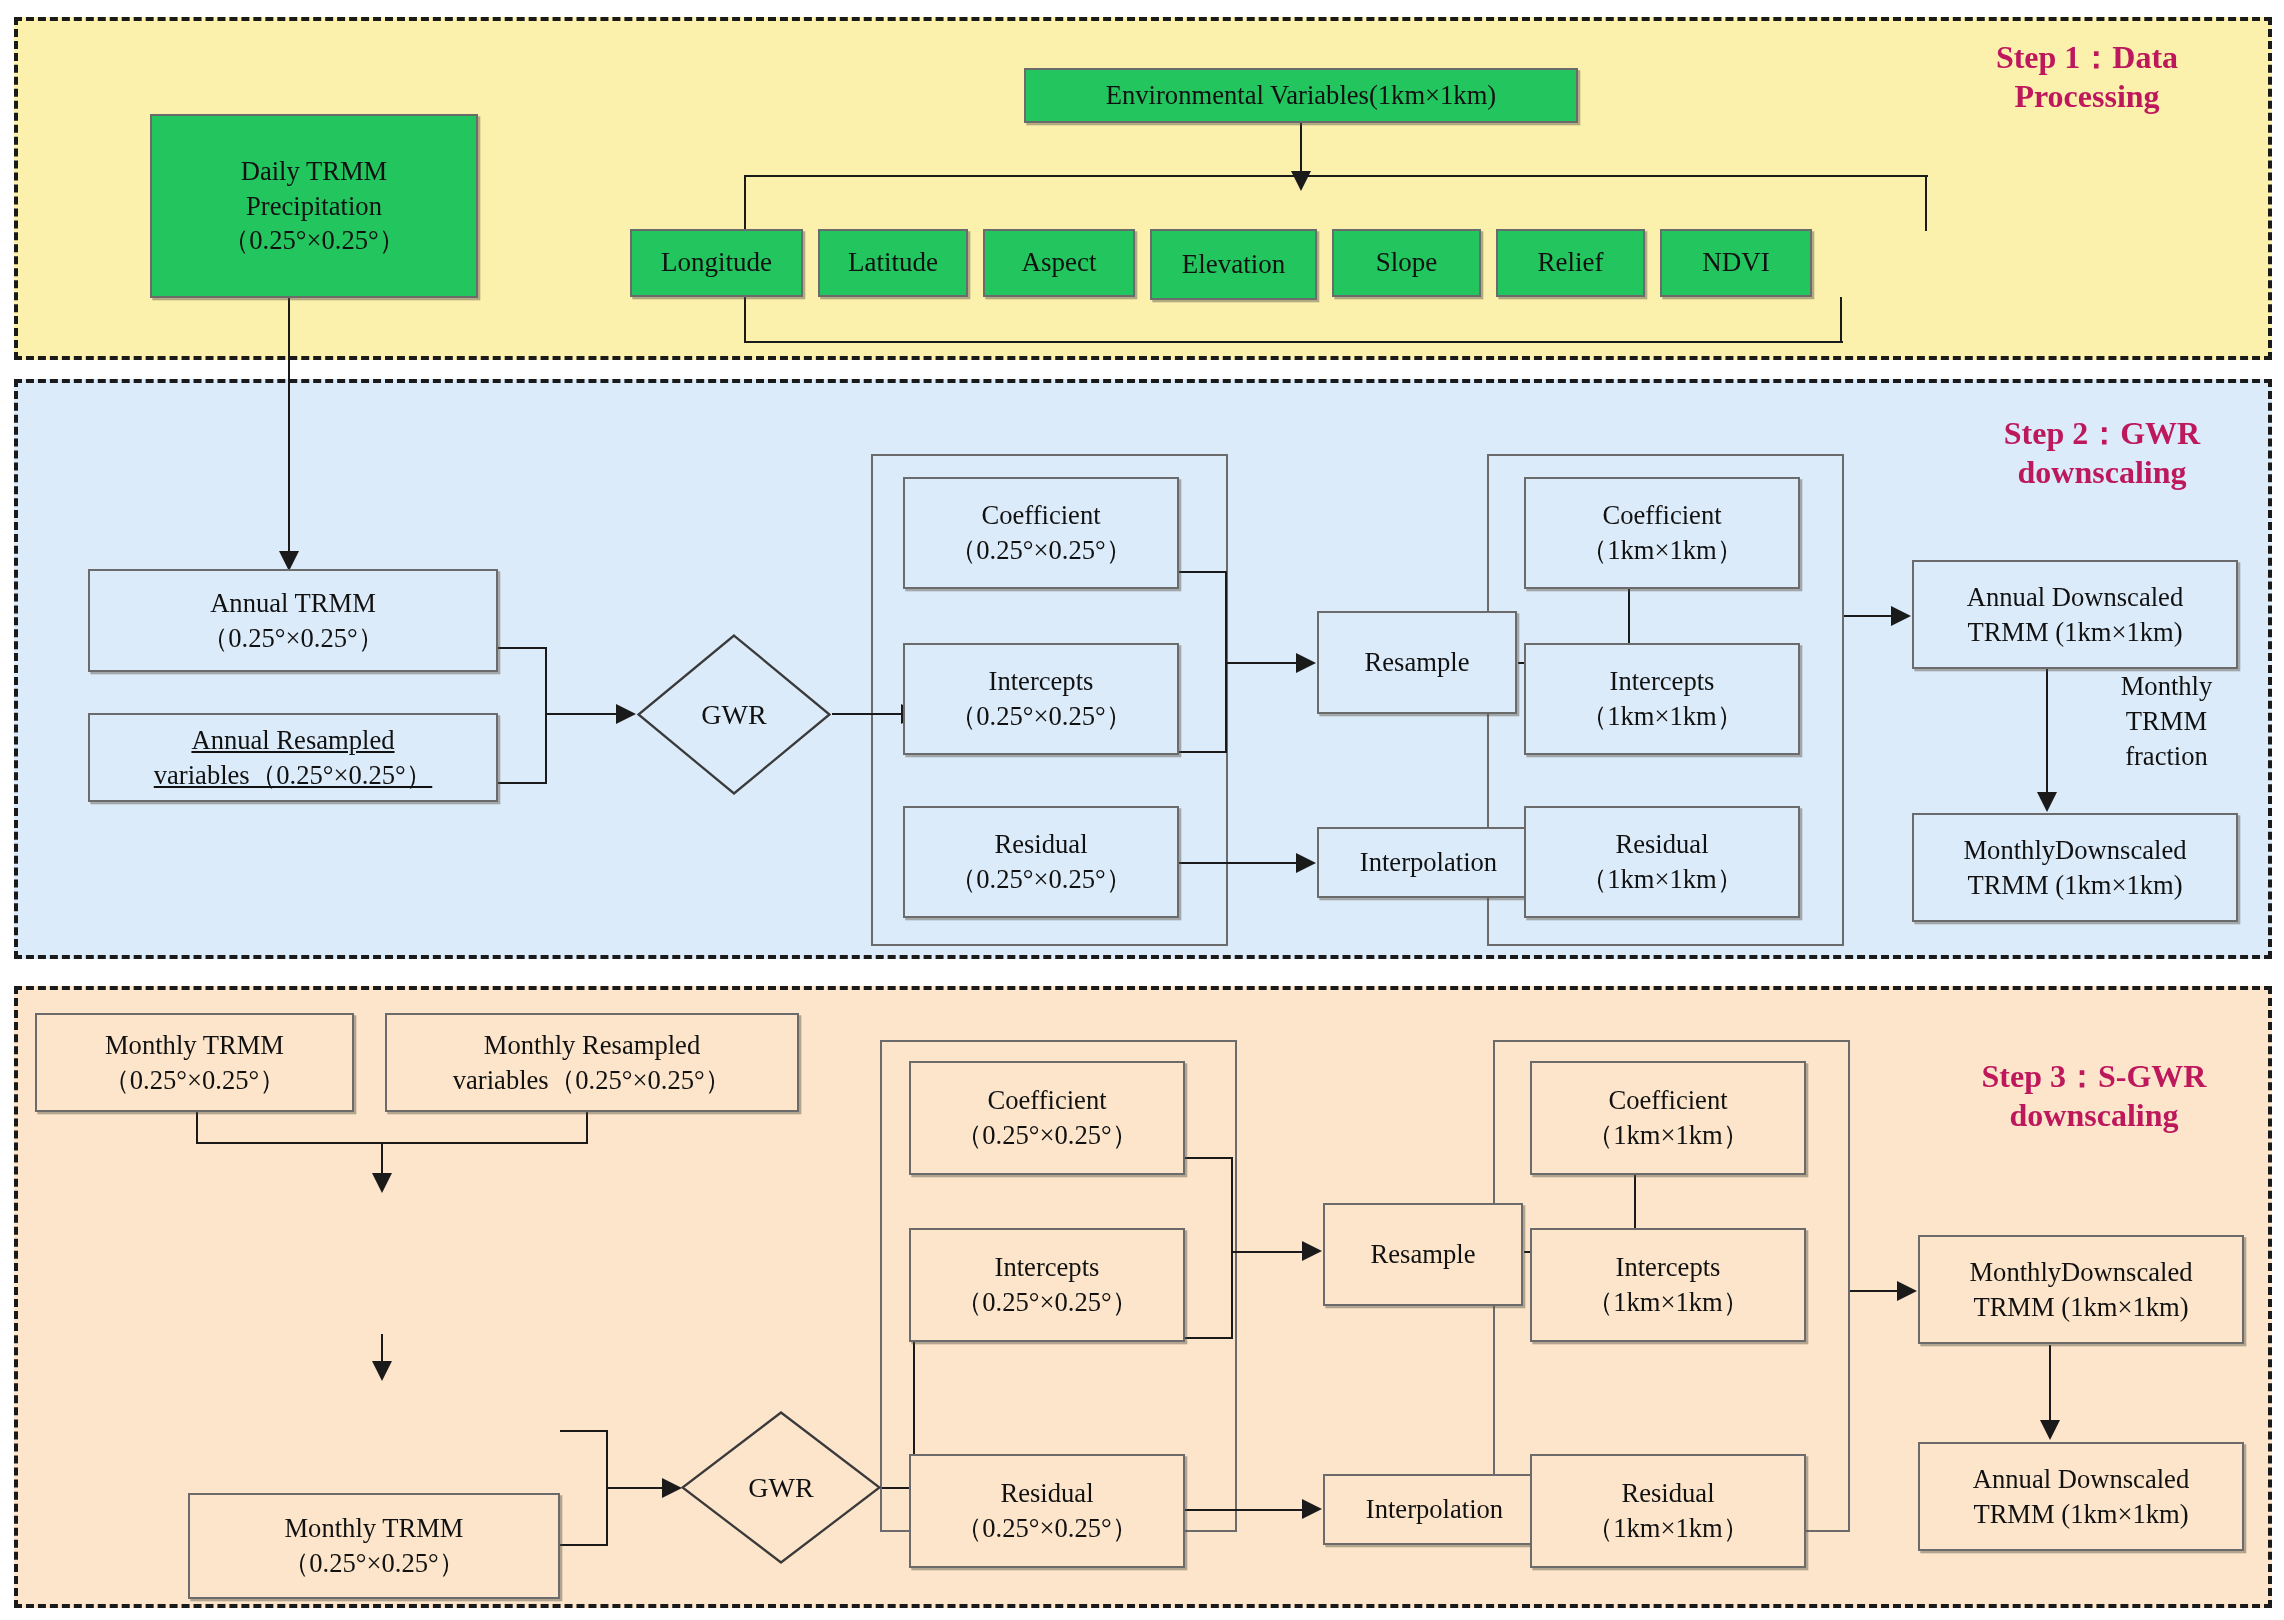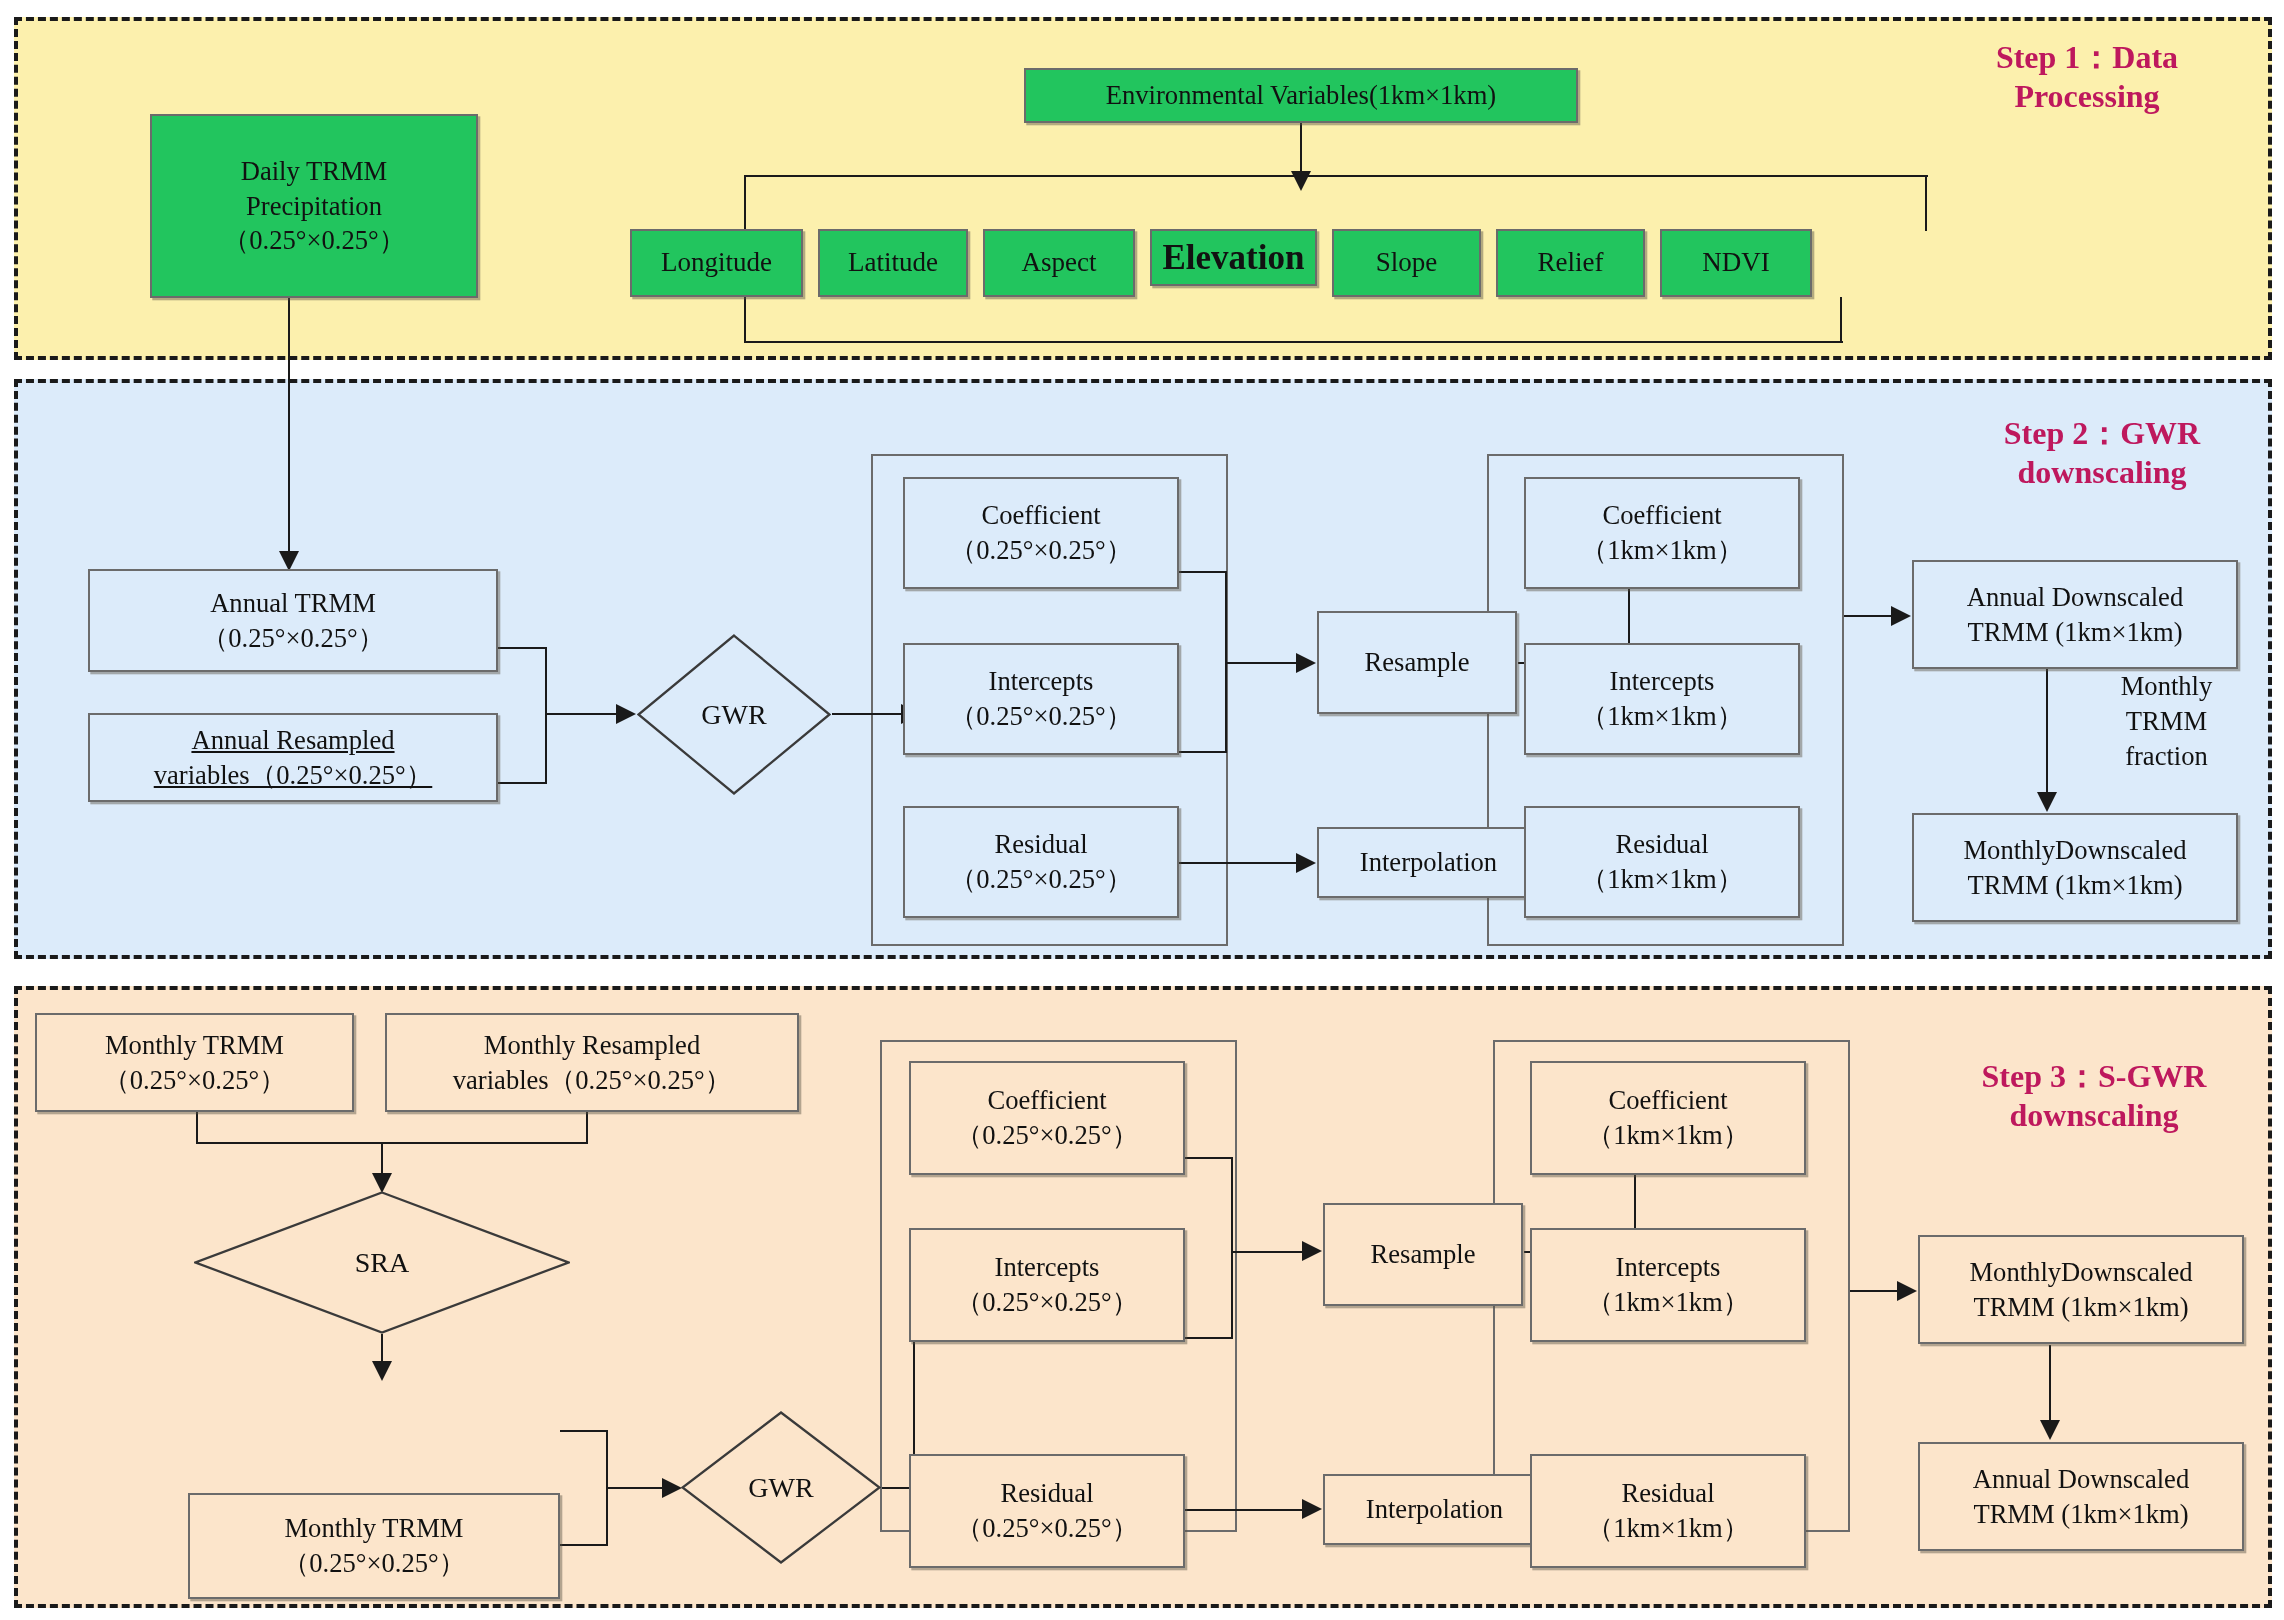--- a/index.html
+++ b/index.html
@@ -131,21 +131,21 @@
   <div class="ln lnv" style="left:1300px; top:123px; height:52px;"></div>
   <div class="arrowhead ar-down" style="left:1291px; top:171px;"></div>
 
   <div class="ln lnh" style="left:744px; top:175px; width:1184px;"></div>
   <div class="ln lnv" style="left:744px; top:175px; height:56px;"></div>
   <div class="ln lnv" style="left:1925px; top:175px; height:56px;"></div>
 
   <div class="node n-yellow" style="left:630px; top:229px; width:173px; height:68px; font-size:27px;">Longitude</div>
   <div class="node n-yellow" style="left:818px; top:229px; width:150px; height:68px; font-size:27px;">Latitude</div>
   <div class="node n-yellow" style="left:983px; top:229px; width:152px; height:68px; font-size:27px;">Aspect</div>
-  <div class="node n-yellow" style="left:1150px; top:229px; width:167px; height:57px; font-size:35px;font-weight:bold;">Elevation</div>
+  <div class="node n-yellow" style="left:1150px; top:229px; width:167px; height:71px; font-size:27px;">Elevation</div>
   <div class="node n-yellow" style="left:1332px; top:229px; width:149px; height:68px; font-size:27px;">Slope</div>
   <div class="node n-yellow" style="left:1496px; top:229px; width:149px; height:68px; font-size:27px;">Relief</div>
   <div class="node n-yellow" style="left:1660px; top:229px; width:152px; height:68px; font-size:27px;">NDVI</div>
 
   <div class="ln lnv" style="left:744px; top:297px; width:2.3px; height:46px;"></div>
   <div class="ln lnv" style="left:1840px; top:297px; width:2.3px; height:46px;"></div>
   <div class="ln lnh" style="left:744px; top:341px; width:1099px;"></div>
 
   <div class="ln lnv" style="left:288px; top:297px; height:257px;"></div>
   <div class="arrowhead ar-down" style="left:279px; top:551px;"></div>
@@ -242,26 +242,20 @@
 （0.25°×0.25°）</div>
   <div class="node n-orange" style="left:385px; top:1013px; width:414px; height:99px;">Monthly Resampled
 variables（0.25°×0.25°）</div>
 
   <div class="ln lnv" style="left:196px; top:1112px; height:32px;"></div>
   <div class="ln lnv" style="left:586px; top:1112px; height:32px;"></div>
   <div class="ln lnh" style="left:196px; top:1142px; width:392px;"></div>
   <div class="ln lnv" style="left:381px; top:1142px; height:35px;"></div>
   <div class="arrowhead ar-down" style="left:372px; top:1173px;"></div>
 
-  <div class="diamond" style="left:194px; top:1191px; width:376px; height:143px;">
-    <svg class="dshape" viewBox="0 0 496 188" preserveAspectRatio="none">
-      <polygon points="248,2 494,94 248,186 2,94" fill="#fce5cb" stroke="#3a3a3a" stroke-width="3"></polygon>
-    </svg>
-    <div class="dlabel">SRA</div>
-  </div>
 
   <div class="ln lnv" style="left:381px; top:1334px; height:32px;"></div>
   <div class="arrowhead ar-down" style="left:372px; top:1361px;"></div>
 
 
   <div class="node n-orange" style="left:188px; top:1493px; width:372px; height:106px;">Monthly TRMM
 （0.25°×0.25°）</div>
 
   <div class="ln lnh" style="left:560px; top:1430px; width:47px;"></div>
   <div class="ln lnh" style="left:560px; top:1544px; width:47px;"></div>

